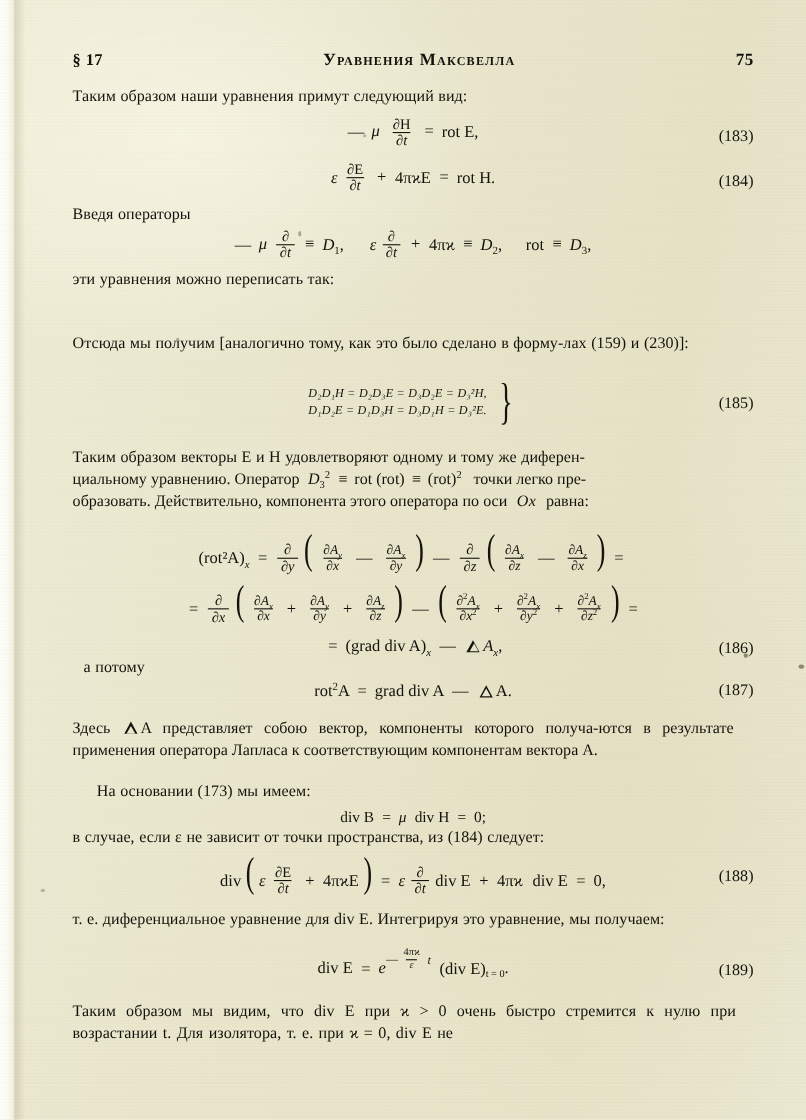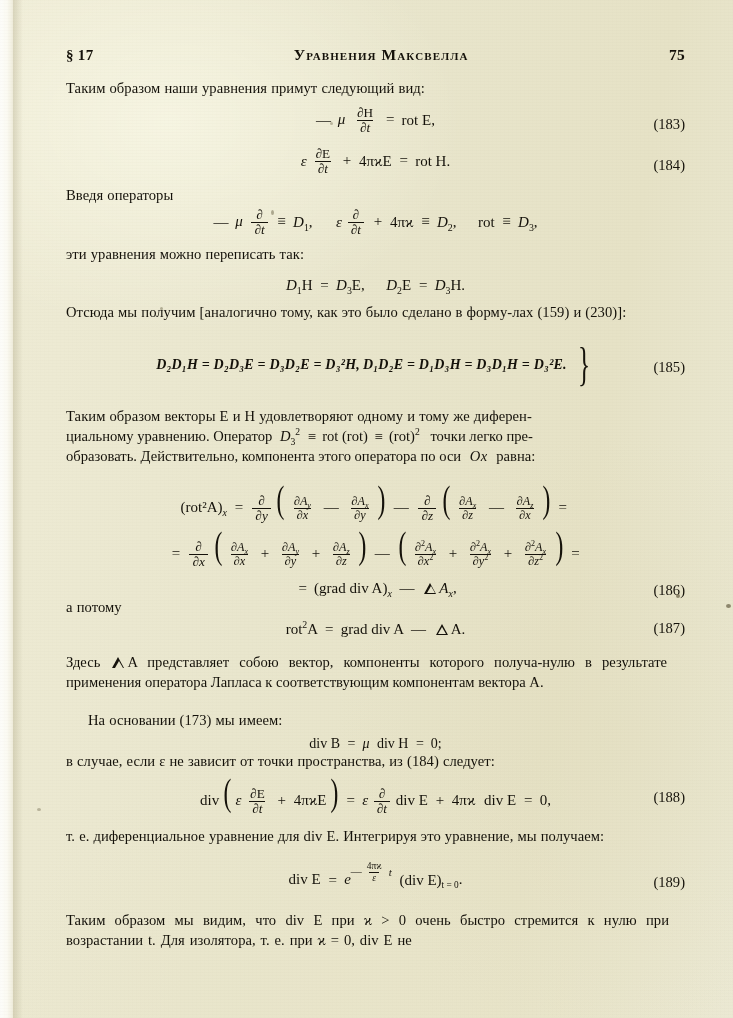--- a/index.html
+++ b/index.html
@@ -269,37 +269,26 @@
         <span class="it">D</span><sub>2</sub><span>,</span>
         <span style="display:inline-block; width:14px;"></span>
         <span>rot</span>
         <span class="op eqsym">≡</span>
         <span class="it">D</span><sub>3</sub><span>,</span>
       </span>
     </div>
 
     <div class="para noindent" style="left:66px; top:245px; width:600px;">эти уравнения можно переписать так:</div>
 
-    <div class="eq-center" style="top:272px; height:26px;">
-      <span class="m" style="font-size:15px;">
-        <span class="it">D</span><sub>1</sub><span>H</span>
-        <span class="op eqsym">=</span>
-        <span class="it">D</span><sub>3</sub><span>E,</span>
-        <span style="display:inline-block; width:14px;"></span>
-        <span class="it">D</span><sub>2</sub><span>E</span>
-        <span class="op eqsym">=</span>
-        <span class="it">D</span><sub>3</sub><span>H.</span>
-      </span>
-    </div>
 
     <div class="para noindent" style="left:66px; top:303px; width:600px;">Отсюда мы получим [аналогично тому, как это было сделано в форму-лах (159) и (230)]:</div>
 
     <div style="position:absolute; left:66px; right:48px; top:342px; height:46px;">
       <div style="display:flex; align-items:center; justify-content:center; gap:6px; height:46px;">
-        <div style="display:flex; flex-direction:row; gap:3px; font-size:14px;font-weight:bold;" class="m">
+        <div style="display:flex; flex-direction:column; gap:3px; font-size:11px;" class="m">
           <span style="font-style:italic; letter-spacing:.2px;">D₂D₁H = D₂D₃E = D₃D₂E = D₃²H,</span>
           <span style="font-style:italic; letter-spacing:.2px;">D₁D₂E = D₁D₃H = D₃D₁H = D₃²E.</span>
         </div>
         <span class="brace">}</span>
       </div>
     </div>
     <div class="eq-tag" style="top:359px;text-align:center;">(185)</div>
 
     <div class="para noindent" style="left:66px; top:407px; width:601px;">Таким образом векторы E и H удовлетворяют одному и тому же диферен-</div>
 
@@ -405,35 +394,35 @@
     <div style="position:absolute; left:66px; right:48px; top:575px; height:26px; display:flex; align-items:center; justify-content:center;">
       <span class="m" style="font-size:15px;">
         <span class="op eqsym">=</span>
         <span>(grad div A)</span><sub class="it">x</sub>
         <span class="op">—</span>
         <span class="tri-hollow"></span><span class="it">A</span><sub class="it">x</sub><span>,</span>
       </span>
     </div>
     <div class="eq-tag" style="top:582px;">(186)</div>
 
-    <div class="para noindent" style="left:66px; top:598px; width:600px;font-family:Liberation Serif, serif;">а потому</div>
+    <div class="para noindent" style="left:76px; top:598px; width:600px;font-family:Liberation Serif, serif;">а потому</div>
 
     <div class="eq-center" style="top:616px; height:26px;">
       <span class="m" style="font-size:15px;">
         <span>rot<sup>2</sup>A</span>
         <span class="op eqsym">=</span>
         <span>grad div A</span>
         <span class="op">—</span>
         <span class="tri-hollow"></span><span>A.</span>
       </span>
     </div>
     <div class="eq-tag" style="top:620px;">(187)</div>
 
     <div style="position:absolute; left:66px; top:653px; width:601px; font-size:14.6px; line-height:19.5px; text-align:justify;">
-      <span>Здесь </span><span class="tri-hollow"></span><span>A представляет собою вектор, компоненты которого получа‑нулю в результате применения оператора Лапласа к соответствующим компонентам вектора A.</span>
+      <span>Здесь </span><span class="tri-hollow"></span><span>A представляет собою вектор, компоненты которого получа‑ются в результате применения оператора Лапласа к соответствующим компонентам вектора A.</span>
     </div>
 
     <div class="para indent" style="left:66px; top:711px; width:600px;">На основании (173) мы имеем:</div>
 
     <div class="eq-center" style="top:731px; height:26px;">
       <span class="m" style="font-size:14px;">
         <span>div B</span>
         <span class="op eqsym">=</span>
         <span class="it">μ</span>
         <span style="margin-left:4px;">div H</span>

